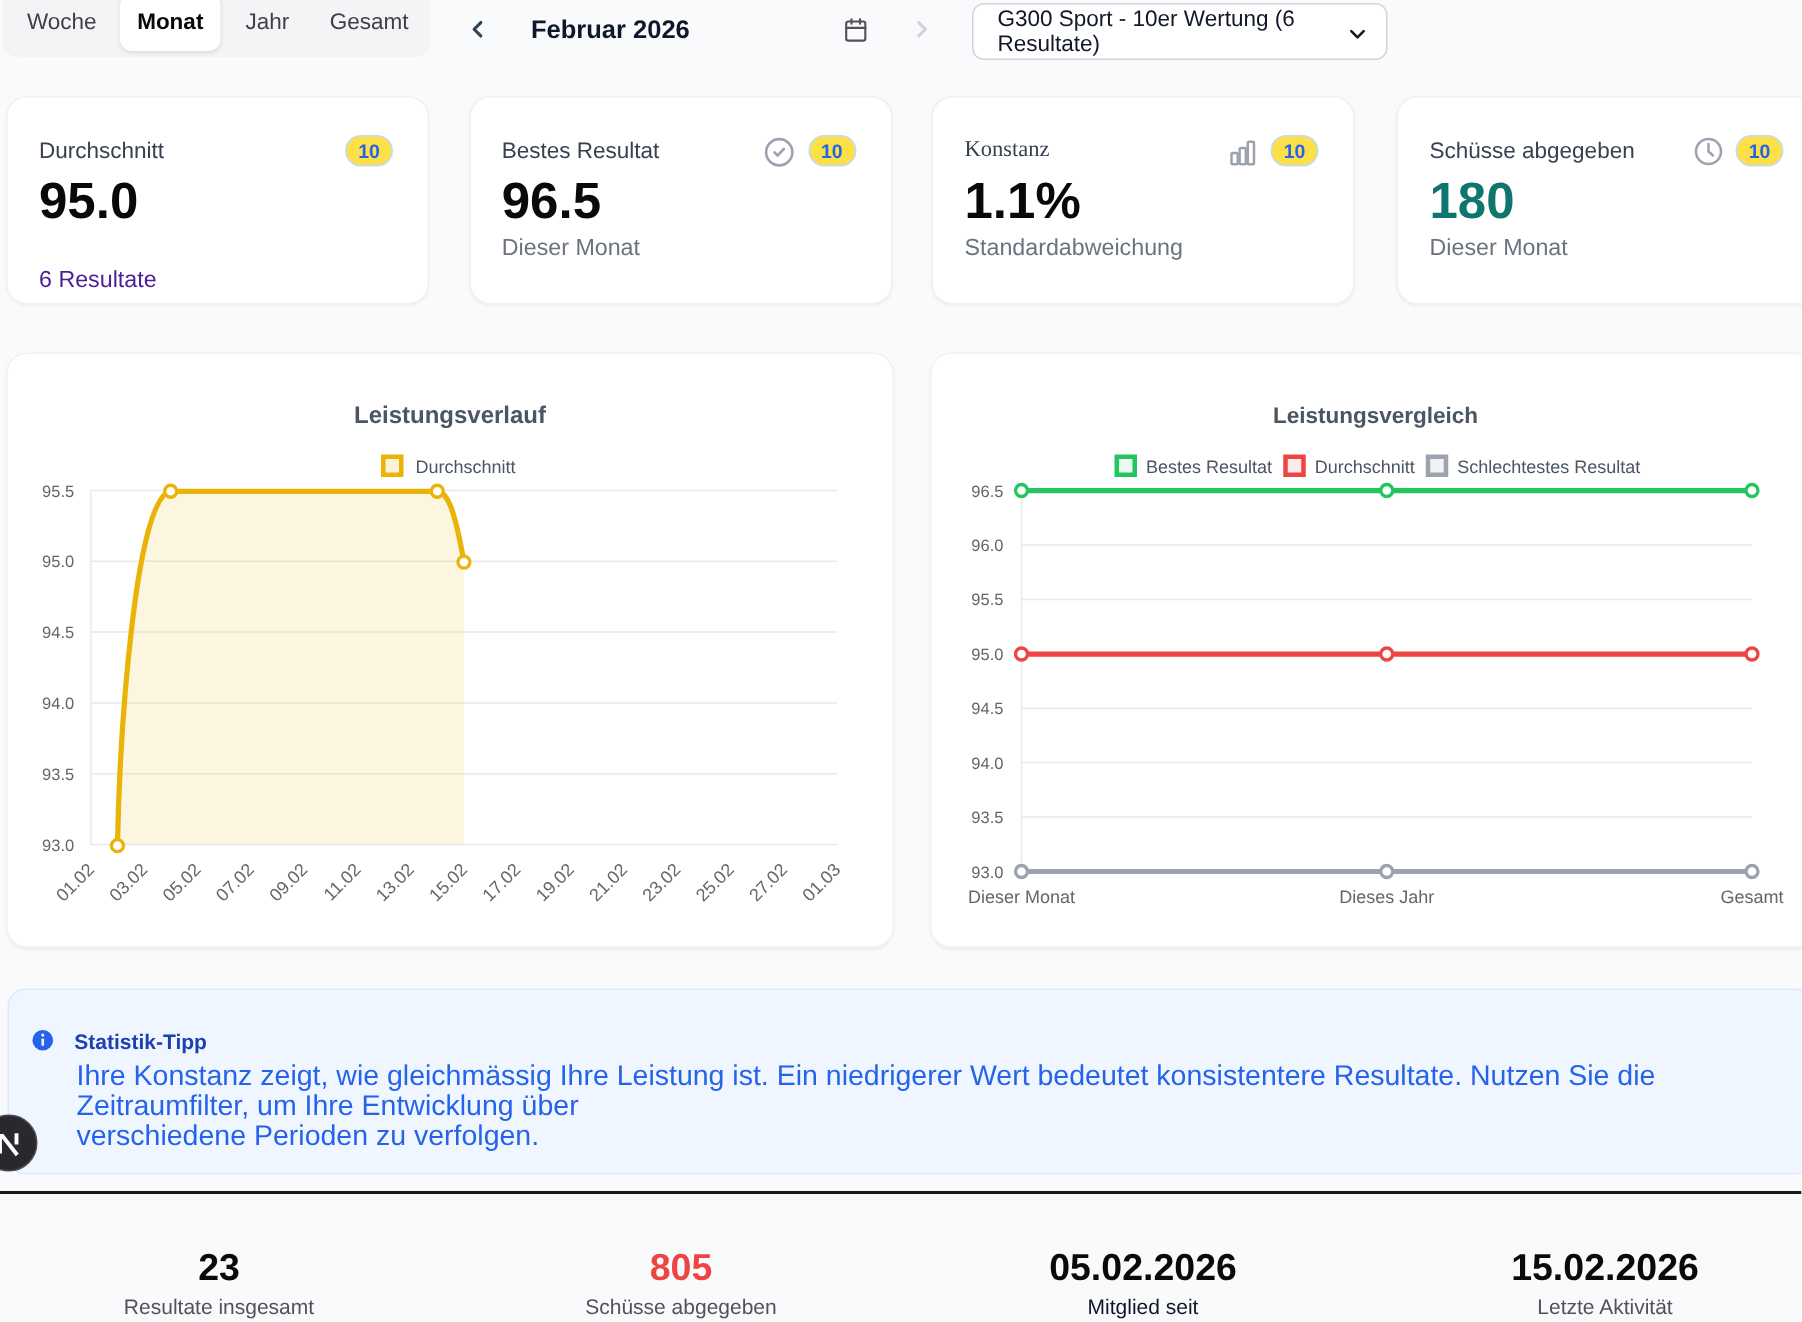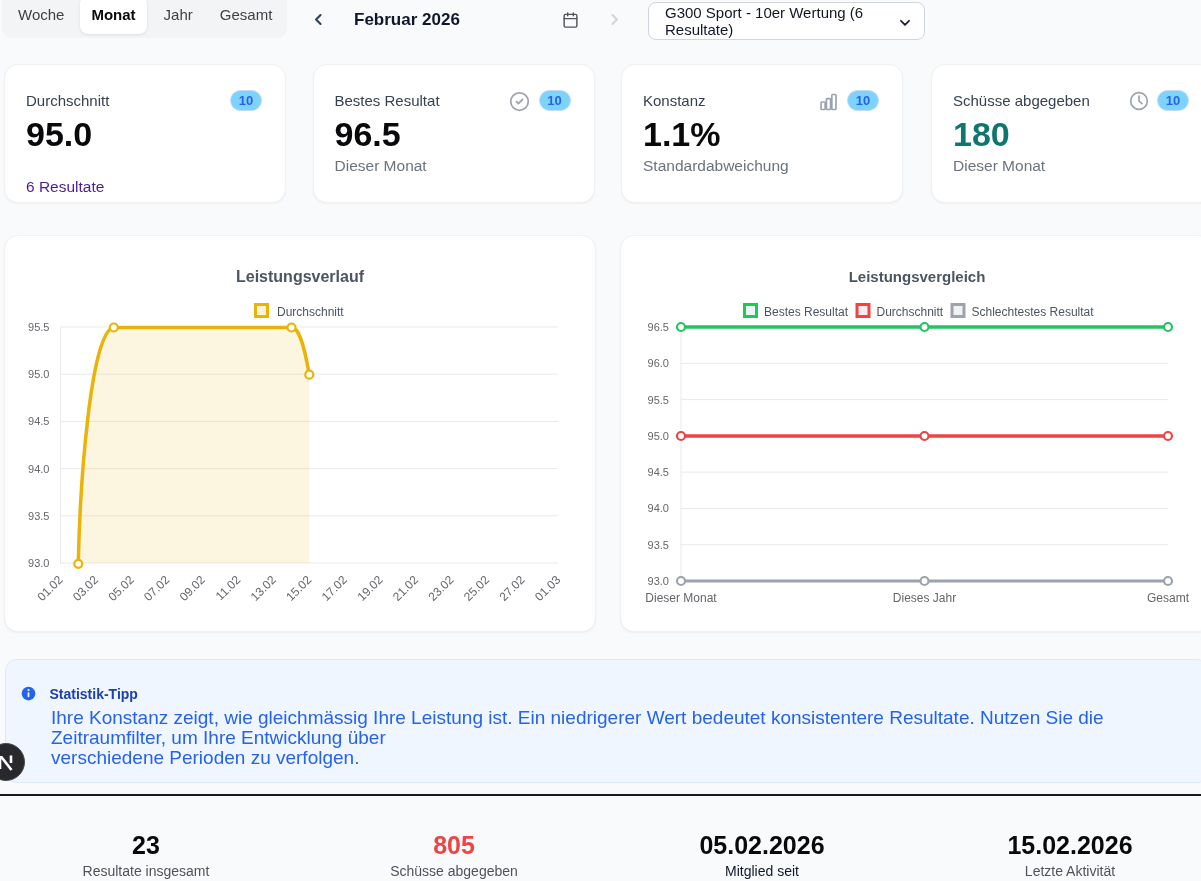--- a/index.html
+++ b/index.html
@@ -1,19 +1,19 @@
 <!DOCTYPE html>
 <html><head><meta charset="utf-8">
 <style>
 * { margin:0; padding:0; box-sizing:border-box; }
 html,body { width:1201px; height:881px; overflow:hidden; }
 body { background:#f9fafb; font-family:"Liberation Sans",sans-serif; position:relative; }
 .abs { position:absolute; }
 .card { position:absolute; background:#fff; border:1px solid #f1f1f2; border-radius:14px; box-shadow:0 1px 2px rgba(0,0,0,.05); }
-.pill { position:absolute; height:21px; border-radius:11px; background:#7dd3fc; border:1px solid #bfdbfe; color:#2563eb; font-size:13px; font-weight:bold; display:flex; align-items:center; justify-content:center; }
+.pill { position:absolute; height:21px; border-radius:11px; background:#fde047; border:1px solid #bfdbfe; color:#2563eb; font-size:13px; font-weight:bold; display:flex; align-items:center; justify-content:center; }
 svg text { font-family:"Liberation Sans",sans-serif; }
 </style></head><body>
 
 <div class="abs" style="left:2px; top:-8px; width:285px; height:46px; background:#f3f4f6; border-radius:10px; display:flex; align-items:center; padding:0 3px;">
   <div style="padding:0 13px; height:38px; line-height:38px; font-size:15px; color:#3f3f46;">Woche</div>
   <div style="margin:0 3px; padding:0 11px; height:38px; line-height:38px; font-size:15px; color:#09090b; font-weight:bold; background:#fff; border-radius:8px; box-shadow:0 1px 3px rgba(0,0,0,.1);">Monat</div>
   <div style="padding:0 14px; height:38px; line-height:38px; font-size:15px; color:#3f3f46;">Jahr</div>
   <div style="padding:0 13px; height:38px; line-height:38px; font-size:15px; color:#3f3f46;">Gesamt</div>
 </div>
 <svg class="abs" style="left:312px; top:13px;" width="13" height="13" viewBox="0 0 16 16" fill="none">
@@ -48,21 +48,21 @@
   <svg class="abs" style="right:64px; top:26px;" width="21" height="21" viewBox="0 0 24 24" fill="none" stroke="#9ca3af" stroke-width="2" stroke-linecap="round" stroke-linejoin="round">
       <circle cx="12" cy="12" r="10"></circle>
       <path d="m8.5 12.2 2.3 2.3 4.7-5"></path>
     </svg>
   <div class="pill" style="right:23px; top:25px; width:32px;">10</div>
   <div class="abs" style="left:21px; top:50px; font-size:34px; font-weight:bold; color:#09090b;">96.5</div>
   <div class="abs" style="left:21px; top:92px; font-size:15.5px; color:#6b7280;">Dieser Monat</div>
 </div>
 
 <div class="card" style="left:621.0px; top:64px; width:282px; height:139px;">
-  <div class="abs" style="left:21px; top:27px; font-size:15px; color:#374151;">Konstanz</div>
+  <div class="abs" style="left:21px; top:27px; font-size:15px; color:#374151;font-family:Liberation Serif, serif;">Konstanz</div>
   <svg class="abs" style="right:63px; top:27px;" width="21" height="20" viewBox="0 0 24 24" fill="none" stroke="#9ca3af" stroke-width="2" stroke-linecap="round" stroke-linejoin="round">
       <rect x="3" y="12" width="5" height="9" rx="1"></rect>
       <rect x="9.5" y="8" width="5" height="13" rx="1"></rect>
       <rect x="16" y="3" width="5" height="18" rx="1"></rect>
     </svg>
   <div class="pill" style="right:23px; top:25px; width:32px;">10</div>
   <div class="abs" style="left:21px; top:50px; font-size:34px; font-weight:bold; color:#09090b;">1.1%</div>
   <div class="abs" style="left:21px; top:92px; font-size:15.5px; color:#6b7280;">Standardabweichung</div>
 </div>
 

